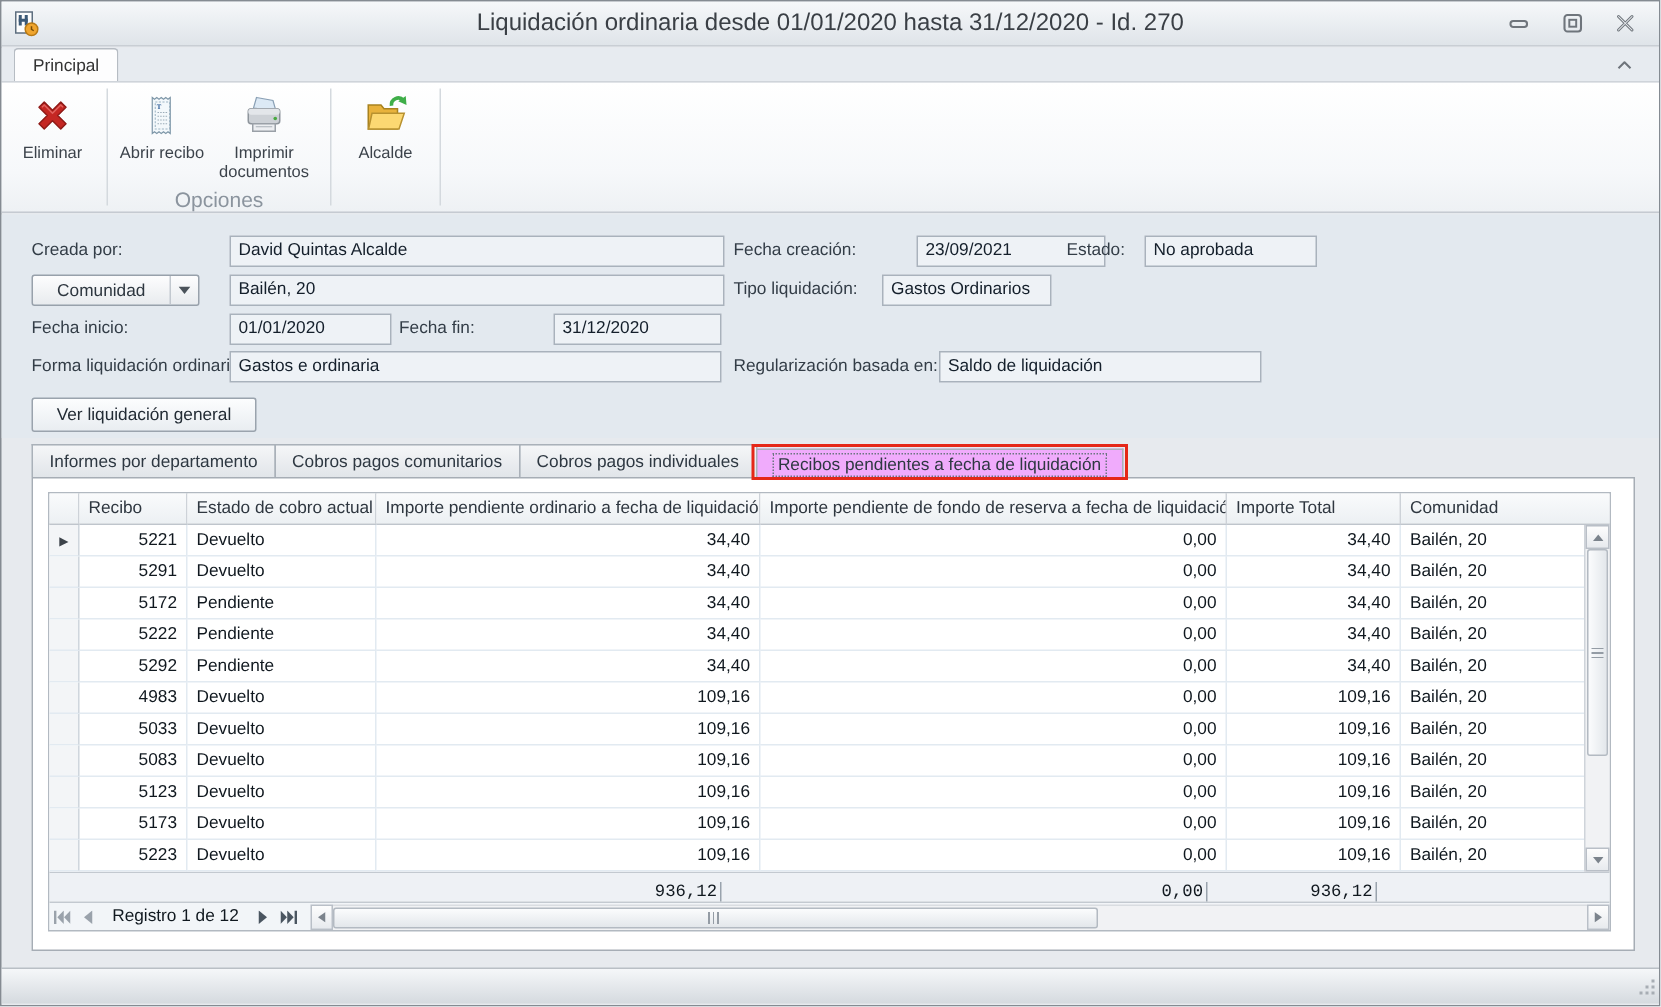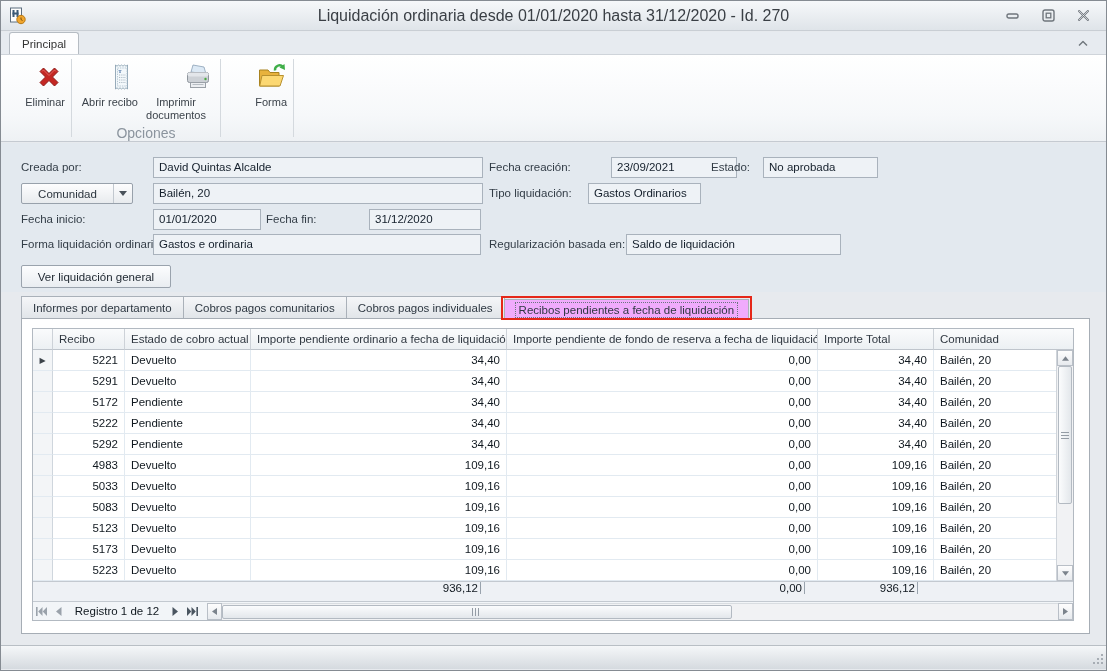--- a/index.html
+++ b/index.html
@@ -23,21 +23,21 @@
   .ribbon-tab { position:absolute; left:8px; bottom:0; height:22px; padding:0 12px;
                 background:#fdfdfe; border:1px solid #b6bcc3; border-bottom:none;
                 border-radius:3px 3px 0 0; display:flex; align-items:center; color:#333; }
   .ribbon-collapse { position:absolute; right:14px; bottom:3px; width:18px; height:16px;
                      display:flex; align-items:center; justify-content:center; }
   .ribbon-body { position:absolute; top:53px; left:0; right:0; height:88px;
                  background:linear-gradient(#ffffff, #f6f8fa 70%, #eef1f4);
                  border-top:1px solid #cfd4da; border-bottom:1px solid #c5cad1; display:flex; }
   .rgroup { display:flex; flex-direction:column; padding:2px 4px 0; }
   .rbuttons { display:flex; flex:1; }
-  .rbtn { width:60px; padding-top:4px; display:flex; flex-direction:column; align-items:flex-end;
+  .rbtn { width:60px; padding-top:4px; display:flex; flex-direction:column; align-items:center;
           text-align:center; font-size:11px; color:#3c434b; line-height:1.15; cursor:default; }
   .rbtn.wide { width:76px; }
   .rbtn svg { width:32px; height:32px; margin-bottom:3px; }
   .rcaption { height:16px; text-align:center; font-size:14px; color:#8b949e; }
   .rsep { width:1px; background:#d4d9de; margin:4px 2px; }
 
   
   .form { position:absolute; top:142px; left:0; right:0; height:149px; background:#e3e9ef; }
   .flabel { position:absolute; color:#333d47; white-space:nowrap; }
   .ffield { position:absolute; height:21px; background:#eef2f6; border:1px solid #a9b2bc;
@@ -75,22 +75,22 @@
            padding:0 6px; display:flex; align-items:center; white-space:nowrap; overflow:hidden; color:#10181f; }
   .dcell.num { justify-content:flex-end; }
   .dcell.ind { background:#f3f5f7; border-right:1px solid #cfd6dd; justify-content:center;
                padding:0; color:#3c434a; font-size:8px; }
   .c-ind { width:20px; flex:0 0 20px; } .c-recibo { width:72px; flex:0 0 72px; }
   .c-estado { width:126px; flex:0 0 126px; } .c-ord { width:256px; flex:0 0 256px; }
   .c-fondo { width:311px; flex:0 0 311px; } .c-total { width:116px; flex:0 0 116px; }
   .c-com { flex:1; border-right:none; }
 
   .trow { display:flex; width:1040px; height:20px; background:#eef1f5; border-top:1px solid #c3c9d0; }
-  .tcell { height:19px; display:flex; align-items:flex-start; justify-content:flex-end; padding:0 6px;
-           white-space:nowrap; color:#10181f; }
+  .tcell { height:19px; display:flex; align-items:flex-end; justify-content:flex-end; padding:0 6px;
+           white-space:nowrap; color:#10181f;font-family:Liberation Mono, monospace; }
   .tval { border-right:1px solid #99a3ad; padding-right:2px; }
   .tcell.ord { padding-right:26px; } .tcell.fon { padding-right:13px; } .tcell.tot { padding-right:16px; }
 
   
   .vscroll { position:absolute; right:0; top:0; width:17px; height:231px; background:#f1f2f4;
              border-left:1px solid #cfd4da; display:flex; flex-direction:column; }
   .sbtn { flex:0 0 16px; background:linear-gradient(#fdfdfd,#e7eaee); border:1px solid #b9bfc7;
           display:flex; align-items:center; justify-content:center; }
   .vthumb { flex:0 0 138px; margin:0 1px; background:linear-gradient(90deg,#fbfcfd,#e3e7eb);
             border:1px solid #b3bac2; border-radius:2px; display:flex; align-items:center; justify-content:center; }
@@ -209,21 +209,21 @@
     <div class="rsep"></div>
     <div class="rgroup">
       <div class="rbuttons">
         <div class="rbtn">
           <svg viewBox="0 0 32 32">
             <path d="M4.5 9 h8.5 l2 2.5 h9 V25 H4.5 z" fill="#e8b23c" stroke="#a8821f"></path>
             <path d="M7 14.5 h21.5 l-3.5 10.5 H4.7 z" fill="#fcd872" stroke="#b8912f"></path>
             <path d="M20 9.5 c-0.5-4.5 5-7 8-3.5" fill="none" stroke="#3fae49" stroke-width="2.4"></path>
             <polygon points="29.5,3 30,9 24.5,6.5" fill="#3fae49"></polygon>
           </svg>
-          <span>Forma</span>
+          <span>Alcalde</span>
         </div>
       </div>
       <div class="rcaption"></div>
     </div>
     <div class="rsep"></div>
   </div>
 
   <div class="form">
     <span class="flabel" style="left:20px; top:18px">Creada por:</span>
     <div class="ffield" style="left:152px; top:14px; width:330px">David Quintas Alcalde</div>

